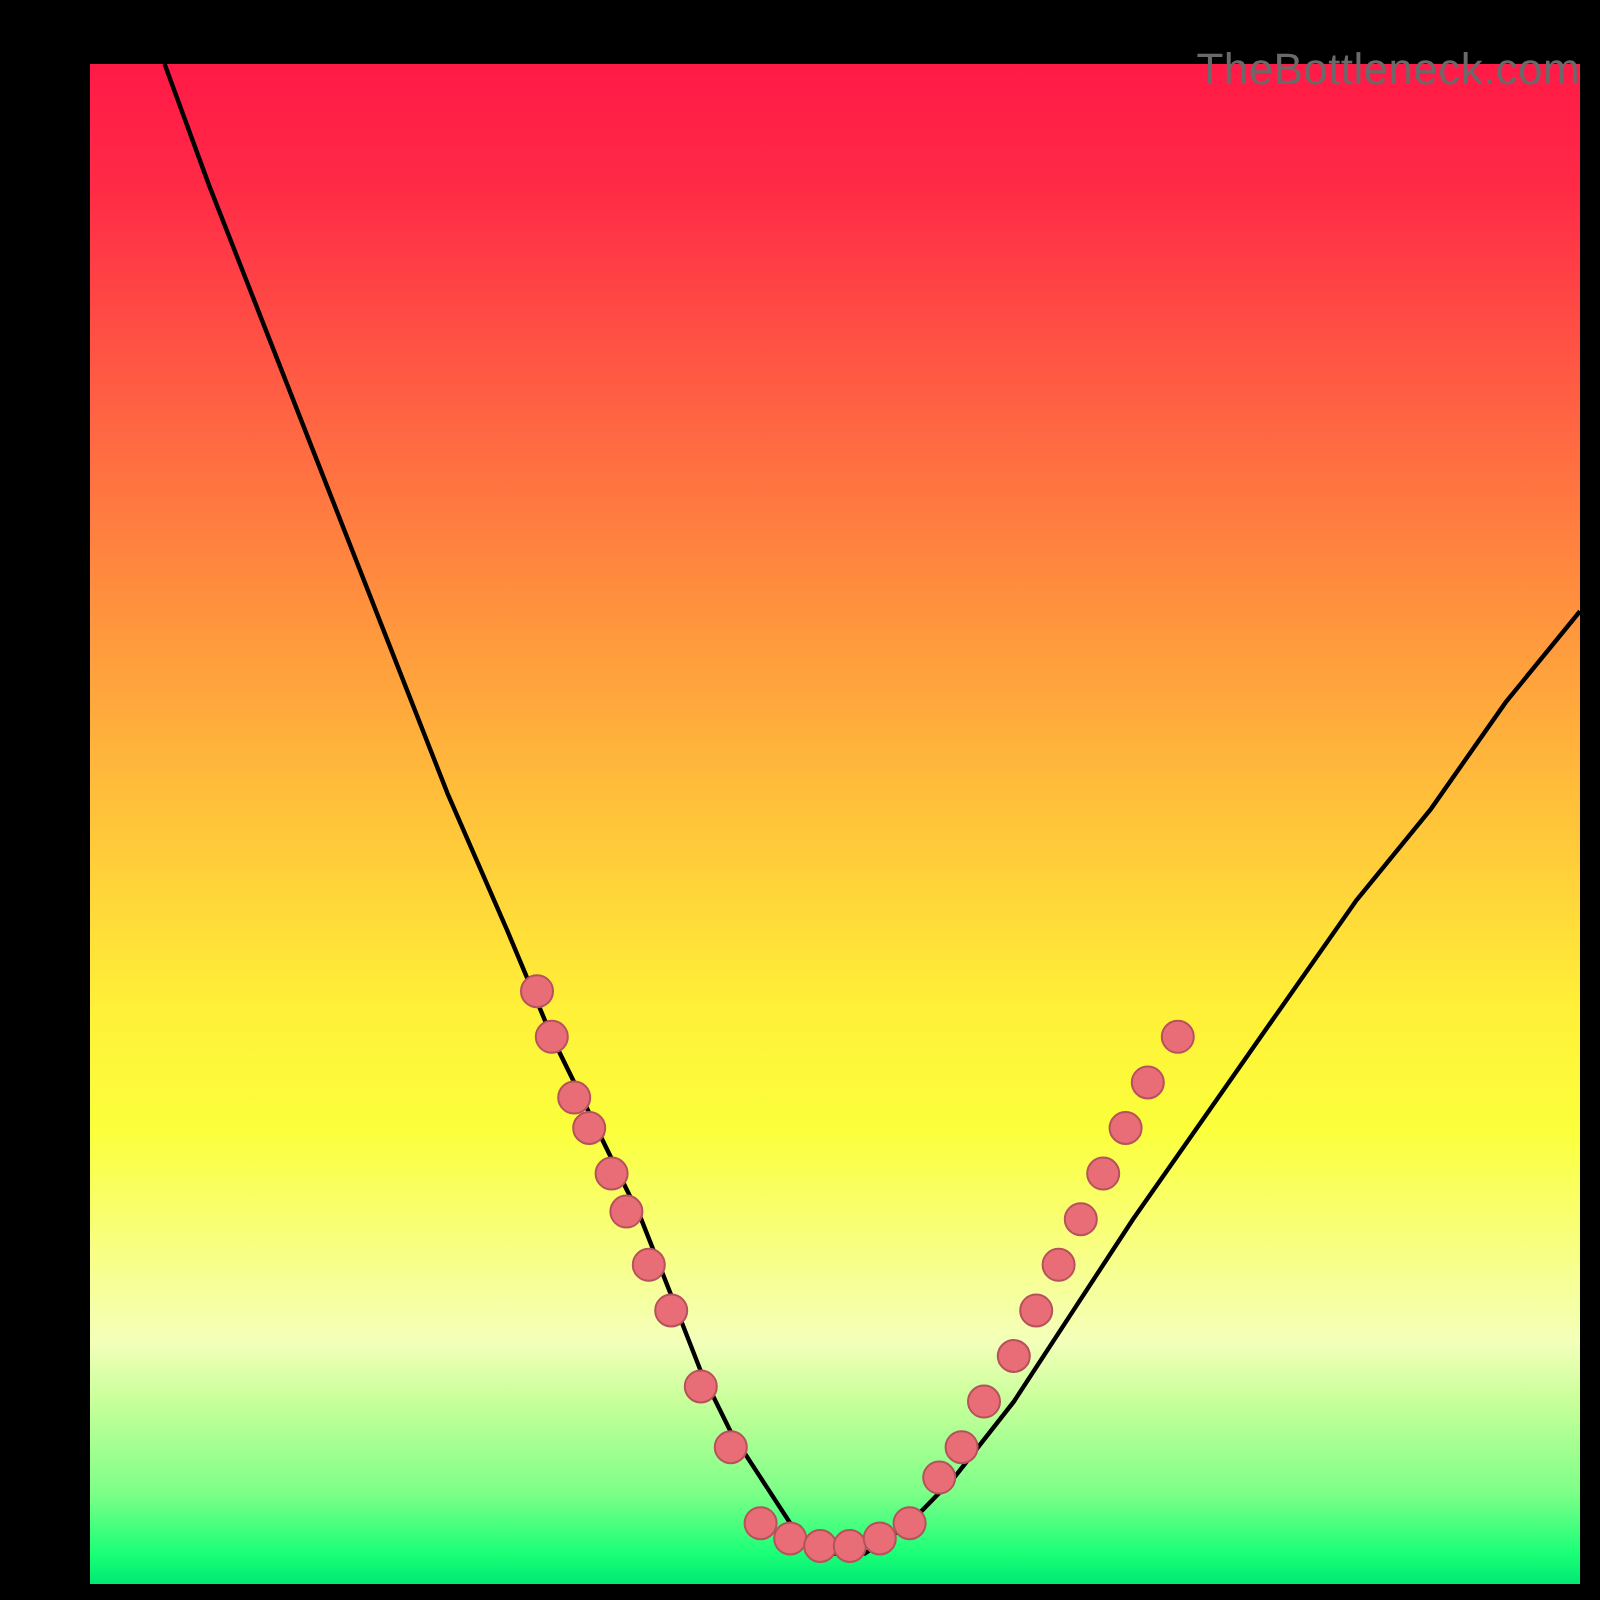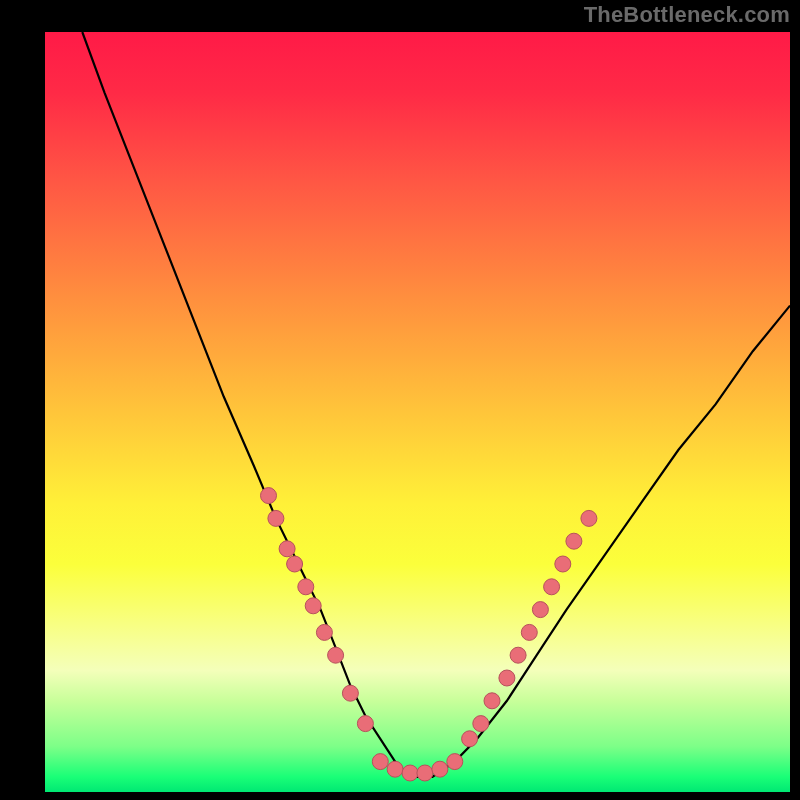--- a/index.html
+++ b/index.html
@@ -6,25 +6,25 @@
     margin: 0;
     padding: 0;
     width: 800px;
     height: 800px;
     background: #000;
     position: relative;
     font-family: Arial, sans-serif;
   }
   .watermark {
     position: absolute;
-    top: 2px;
+    top: 22px;
     right: 10px;
     color: #6a6a6a;
     font-size: 22px;
-    font-weight: 700;
+    font-weight: 400;
     z-index: 10;
     letter-spacing: 0.2px;
   }
   .plot-area {
     position: absolute;
     left: 45px;
     top: 32px;
     width: 745px;
     height: 760px;
   }

